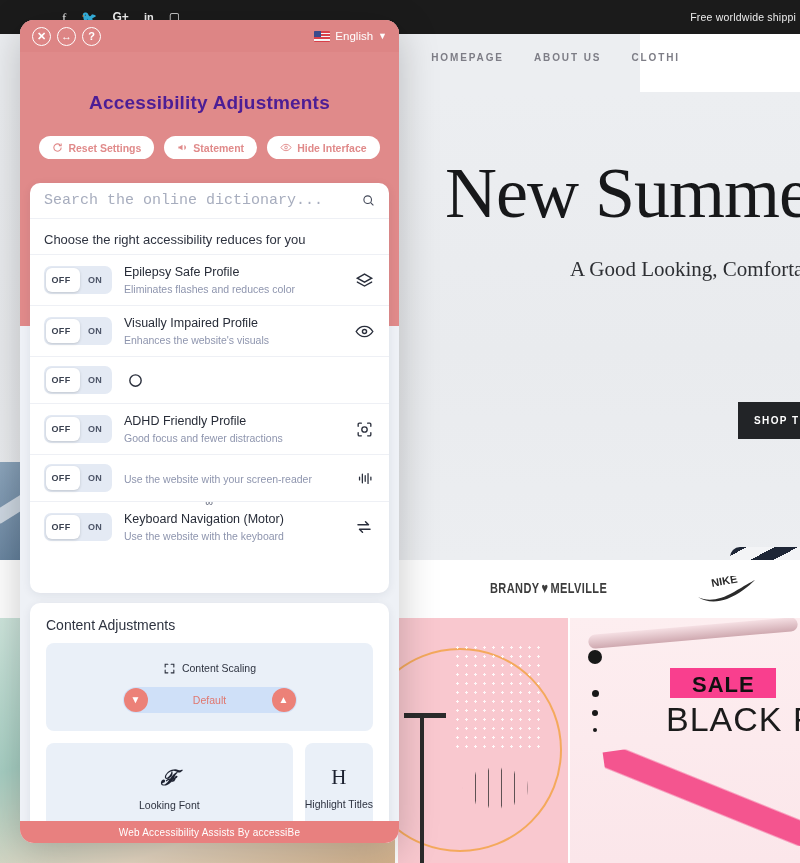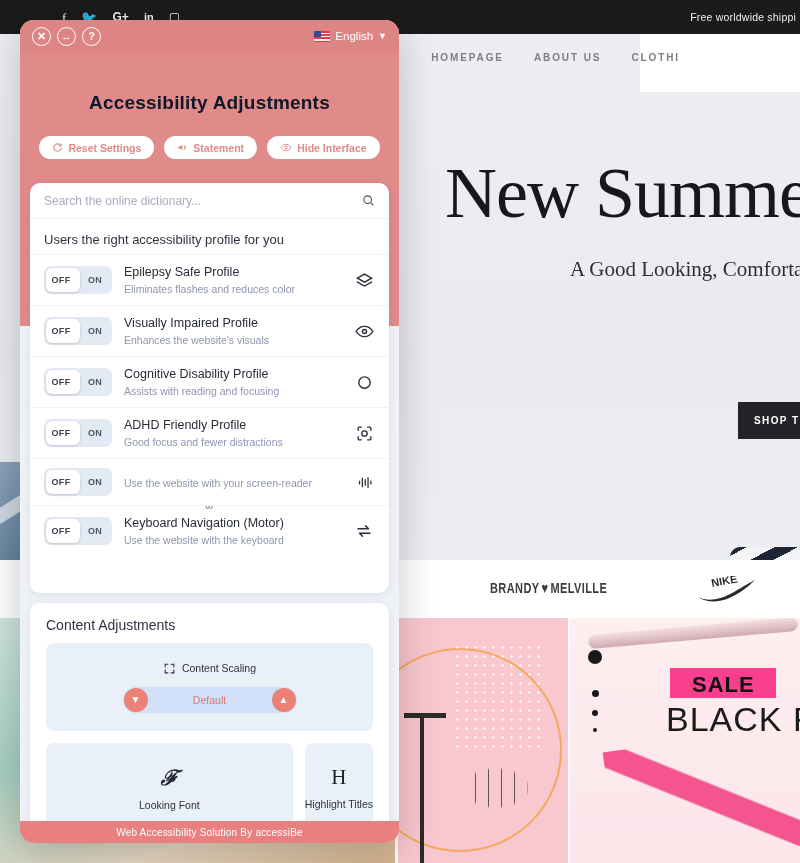--- a/index.html
+++ b/index.html
@@ -192,21 +192,21 @@
     width: 16px; height: 11px; border-radius: 1px; position: relative; overflow: hidden;
     background: repeating-linear-gradient(180deg,#d8404a 0 1.6px,#f5f5f5 1.6px 3.2px);
   }
   .flag::before {
     content:""; position:absolute; left:0; top:0; width:7px; height:6px; background:#3a4a8c;
   }
   .chev { font-size: 9px; }
 
   .panel-title {
     position: absolute; top: 72px; left: 0; width: 379px; text-align: center;
-    color: #0f172a; font-size: 19px; font-weight: 600; letter-spacing: .2px;
+    color: #4c1d95; font-size: 19px; font-weight: 600; letter-spacing: .2px;
   }
   .head-btns {
     position: absolute; top: 116px; left: 0; width: 379px;
     display: flex; justify-content: center; gap: 10px;
   }
   .pill {
     background: #fff; color: #e08a8a; border: none; border-radius: 20px;
     height: 23px; padding: 0 13px; font-size: 10.5px; font-weight: 600;
     display: flex; align-items: center; gap: 5px; cursor: pointer;
     white-space: nowrap;
@@ -219,22 +219,22 @@
     box-shadow: 0 2px 10px rgba(30,40,60,.08);
     overflow: hidden;
   }
   .card-profiles { top: 163px; height: 410px; }
 
   .searchrow {
     height: 36px; border-bottom: 1px solid #eef0f5;
     display: flex; align-items: center; padding: 0 14px; gap: 8px;
   }
   .searchrow input {
-    flex: 1; border: none; outline: none; font-size: 12px; color: #5a6176;
-    font-family: Liberation Sans, sans-serif; background: transparent;
+    flex: 1; border: none; outline: none; font-size: 15px; color: #5a6176;
+    font-family: Liberation Mono, monospace; background: transparent;
   }
   .searchrow input::placeholder { color: #a7adbe; }
 
   .section-label {
     padding: 13px 14px 7px; font-size: 13px; color: #2e3murky;
     color: #2e3340;
   }
   .prow {
     display: flex; align-items: center; gap: 12px;
     padding: 9px 14px; border-top: 1px solid #eef0f5; cursor: pointer;
@@ -423,21 +423,21 @@
 
     <div class="card card-profiles">
       <div class="searchrow">
         <input type="text" placeholder="Search the online dictionary..." style="">
         <svg width="13" height="13" viewBox="0 0 24 24" fill="none" stroke="#404656" stroke-width="2">
           <circle cx="10.5" cy="10.5" r="7"></circle>
             <path d="M16 16l5 5"></path>
         </svg>
       </div>
 
-      <div class="section-label">Users the right accessibility profile for you</div>
+      <div class="section-label">Choose the right accessibility reduces for you</div>
 
       <div class="prow">
         <div class="toggle">
           <div class="knob"></div>
           <span class="t-off">OFF</span>
           <span class="t-on">ON</span>
         </div>
         <div class="ptext">
           <div class="ptitle">Epilepsy Safe Profile</div>
           <div class="pdesc">Eliminates flashes and reduces color</div>
@@ -466,24 +466,20 @@
             <circle cx="12" cy="12" r="2.6"></circle>
           </svg>
         </div>
       </div>
 
       <div class="prow">
         <div class="toggle">
           <div class="knob"></div>
           <span class="t-off">OFF</span>
           <span class="t-on">ON</span>
-        </div>
-        <div class="ptext">
-          <div class="ptitle">Cognitive Disability Profile</div>
-          <div class="pdesc">Assists with reading and focusing</div>
         </div>
         <div class="picon">
           <svg width="17" height="17" viewBox="0 0 24 24" fill="none" stroke="#2a2f3c" stroke-width="2">
             <circle cx="12" cy="12" r="8"></circle>
           </svg>
         </div>
       </div>
 
       <div class="prow">
         <div class="toggle">
@@ -586,15 +582,15 @@
           <svg width="20" height="20" viewBox="0 0 24 24" fill="none" stroke="#1c2130" stroke-width="1.9" stroke-linecap="round">
             <circle cx="10.5" cy="10.5" r="6.5"></circle>
               <path d="M15.5 15.5L21 21"></path>
             <path d="M10.5 7.8v5.4M7.8 10.5h5.4"></path>
           </svg>
           <span class="glabel">Text Magnifier</span>
         </div>
       </div>
     </div>
 
-    <div class="panel-footer">Web Accessibility Solution By accessiBe</div>
+    <div class="panel-footer">Web Accessibility Assists By accessiBe</div>
   </div>
 </div>
 
 </body></html>

